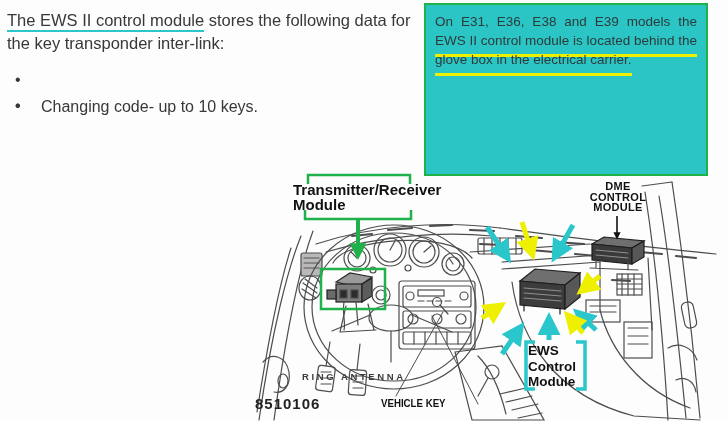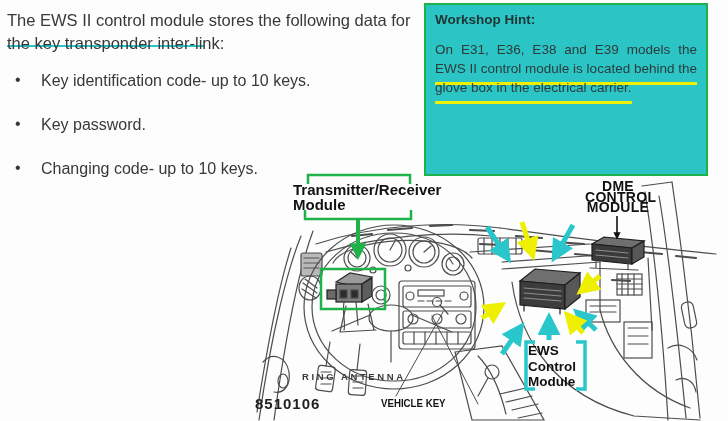--- a/index.html
+++ b/index.html
@@ -1,54 +1,53 @@
 <!DOCTYPE html>
 <html><head>
 <meta charset="utf-8">
 <style>
   html,body{margin:0;padding:0;background:#fff;}
   #page{position:relative;width:728px;height:421px;background:#fdfdfd;overflow:hidden;
         font-family:"Liberation Sans",sans-serif;color:#333;}
   
   .intro{position:absolute;left:7px;top:9px;width:412px;font-size:16.5px;line-height:23px;color:#383838;}
-  .u-cyan{border-bottom:2px solid #29c7cb;padding-bottom:16px;}
+  .u-cyan{border-bottom:2px solid #29c7cb;padding-bottom:1px;}
   .bullets{position:absolute;left:7px;top:72px;width:400px;list-style:none;margin:0;padding:0;}
   .bullets li{position:relative;padding-left:34px;font-size:16px;color:#383838;margin-bottom:26px;}
   .bullets li .dot{position:absolute;left:8px;top:-1px;font-size:16px;}
   
   .hint{position:absolute;left:424px;top:3px;width:284px;height:173px;box-sizing:border-box;
         background:#2cc5c6;border:2px solid #1fb14a;padding:7px 9px 6px 9px;overflow:hidden;}
   .hint h3{margin:0 0 13px 0;font-size:13.5px;font-weight:bold;color:#203535;}
   .hint p{margin:0 0 13px 0;font-size:13.5px;line-height:19px;text-align:justify;color:#2d3b3b;}
   .u-yellow{border-bottom:3px solid #eef000;padding-bottom:6px;}
   
   .lbl{position:absolute;white-space:pre-line;color:#111;}
   .lbl-transmitter{left:293px;top:182px;width:128px;font-weight:bold;font-size:15px;line-height:15px;}
-  .lbl-dme{left:585px;top:181px;width:66px;text-align:center;font-weight:bold;font-size:14px;line-height:10.5px;letter-spacing:.3px;}
+  .lbl-dme{left:585px;top:181px;width:66px;text-align:center;font-weight:bold;font-size:11px;line-height:10.5px;letter-spacing:.3px;}
   .lbl-ews{left:528px;top:343px;width:54px;font-weight:bold;font-size:13.5px;line-height:15.5px;}
   .lbl-ring{left:302px;top:371px;font-size:9.5px;font-weight:bold;letter-spacing:2.6px;color:#3c3c3c;text-align:right;}
   .lbl-fig{left:255px;top:395px;font-size:15px;letter-spacing:1px;color:#222;font-weight:bold;}
   .lbl-key{left:381px;top:397px;font-size:11px;font-weight:bold;transform:scaleX(.88);transform-origin:left;}
   svg{position:absolute;left:0;top:0;}
 </style>
 </head>
 <body>
 
 <div id="page">
 
   <div class="intro"><span class="u-cyan">The EWS II control module</span><span> stores the following data for the key transponder inter-link:</span></div>
 
   <ul class="bullets">
-    <li><span class="dot">•</span><span>Key identification code- up to 10 keys.</span></li>
-    <li><span class="dot">•</span><span>Key password.</span></li>
+    <li><span class="dot">•</span></li>
+    <li><span class="dot">•</span></li>
     <li><span class="dot">•</span><span>Changing code- up to 10 keys.</span></li>
   </ul>
 
   <div class="hint">
-    <h3>Workshop Hint:</h3>
     <p><span>On E31, E36, E38 and E39 models the </span><span class="u-yellow">EWS II control module is located behind the glove box in the electrical carrier.</span></p>
   </div>
 
   <svg width="728" height="421" viewBox="0 0 728 421">
     <defs>
       <marker id="mC" markerWidth="4.6" markerHeight="4.6" refX="2.4" refY="2.3" orient="auto" markerUnits="strokeWidth">
         <path d="M0,0 L4.6,2.3 L0,4.6 Z" fill="#29c7cb"></path>
         </marker>
       <marker id="mY" markerWidth="4.6" markerHeight="4.6" refX="2.4" refY="2.3" orient="auto" markerUnits="strokeWidth">
         <path d="M0,0 L4.6,2.3 L0,4.6 Z" fill="#eef000"></path>

